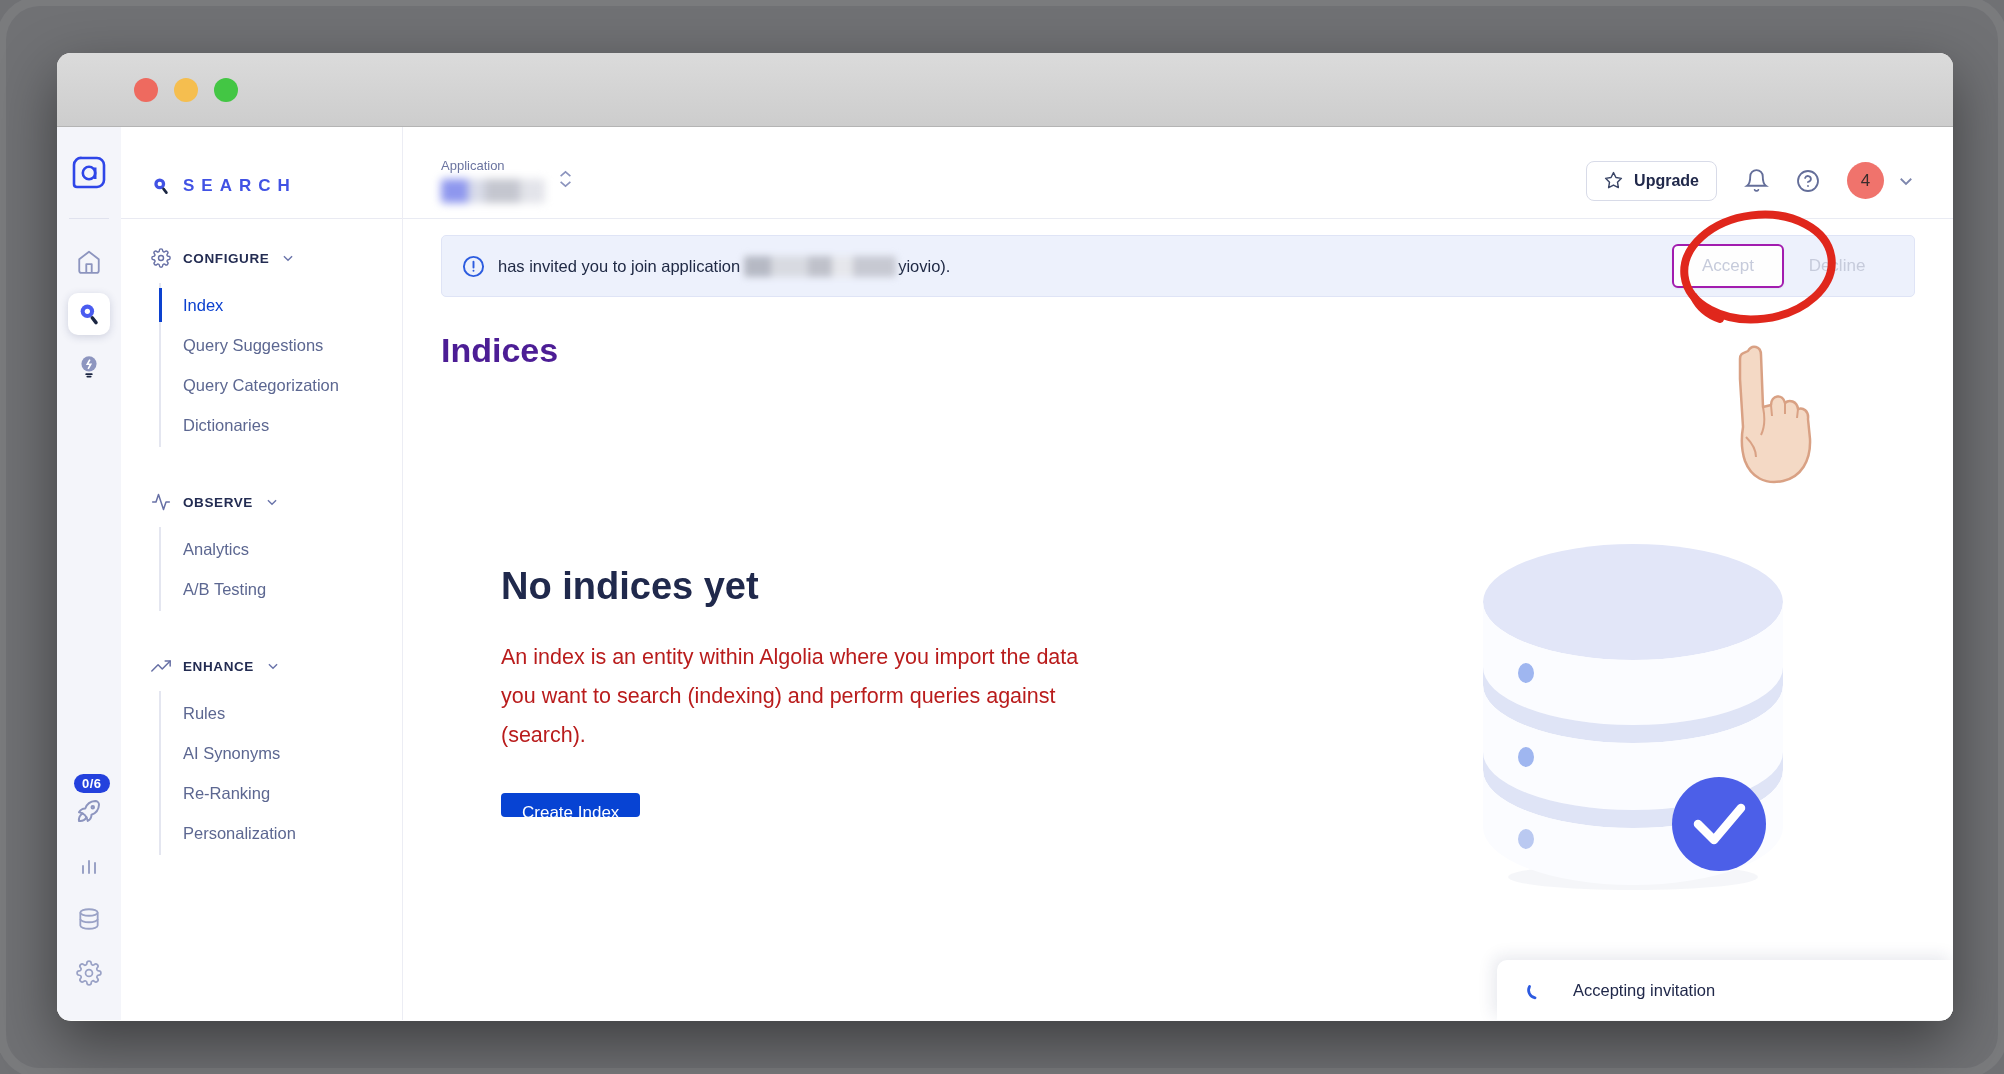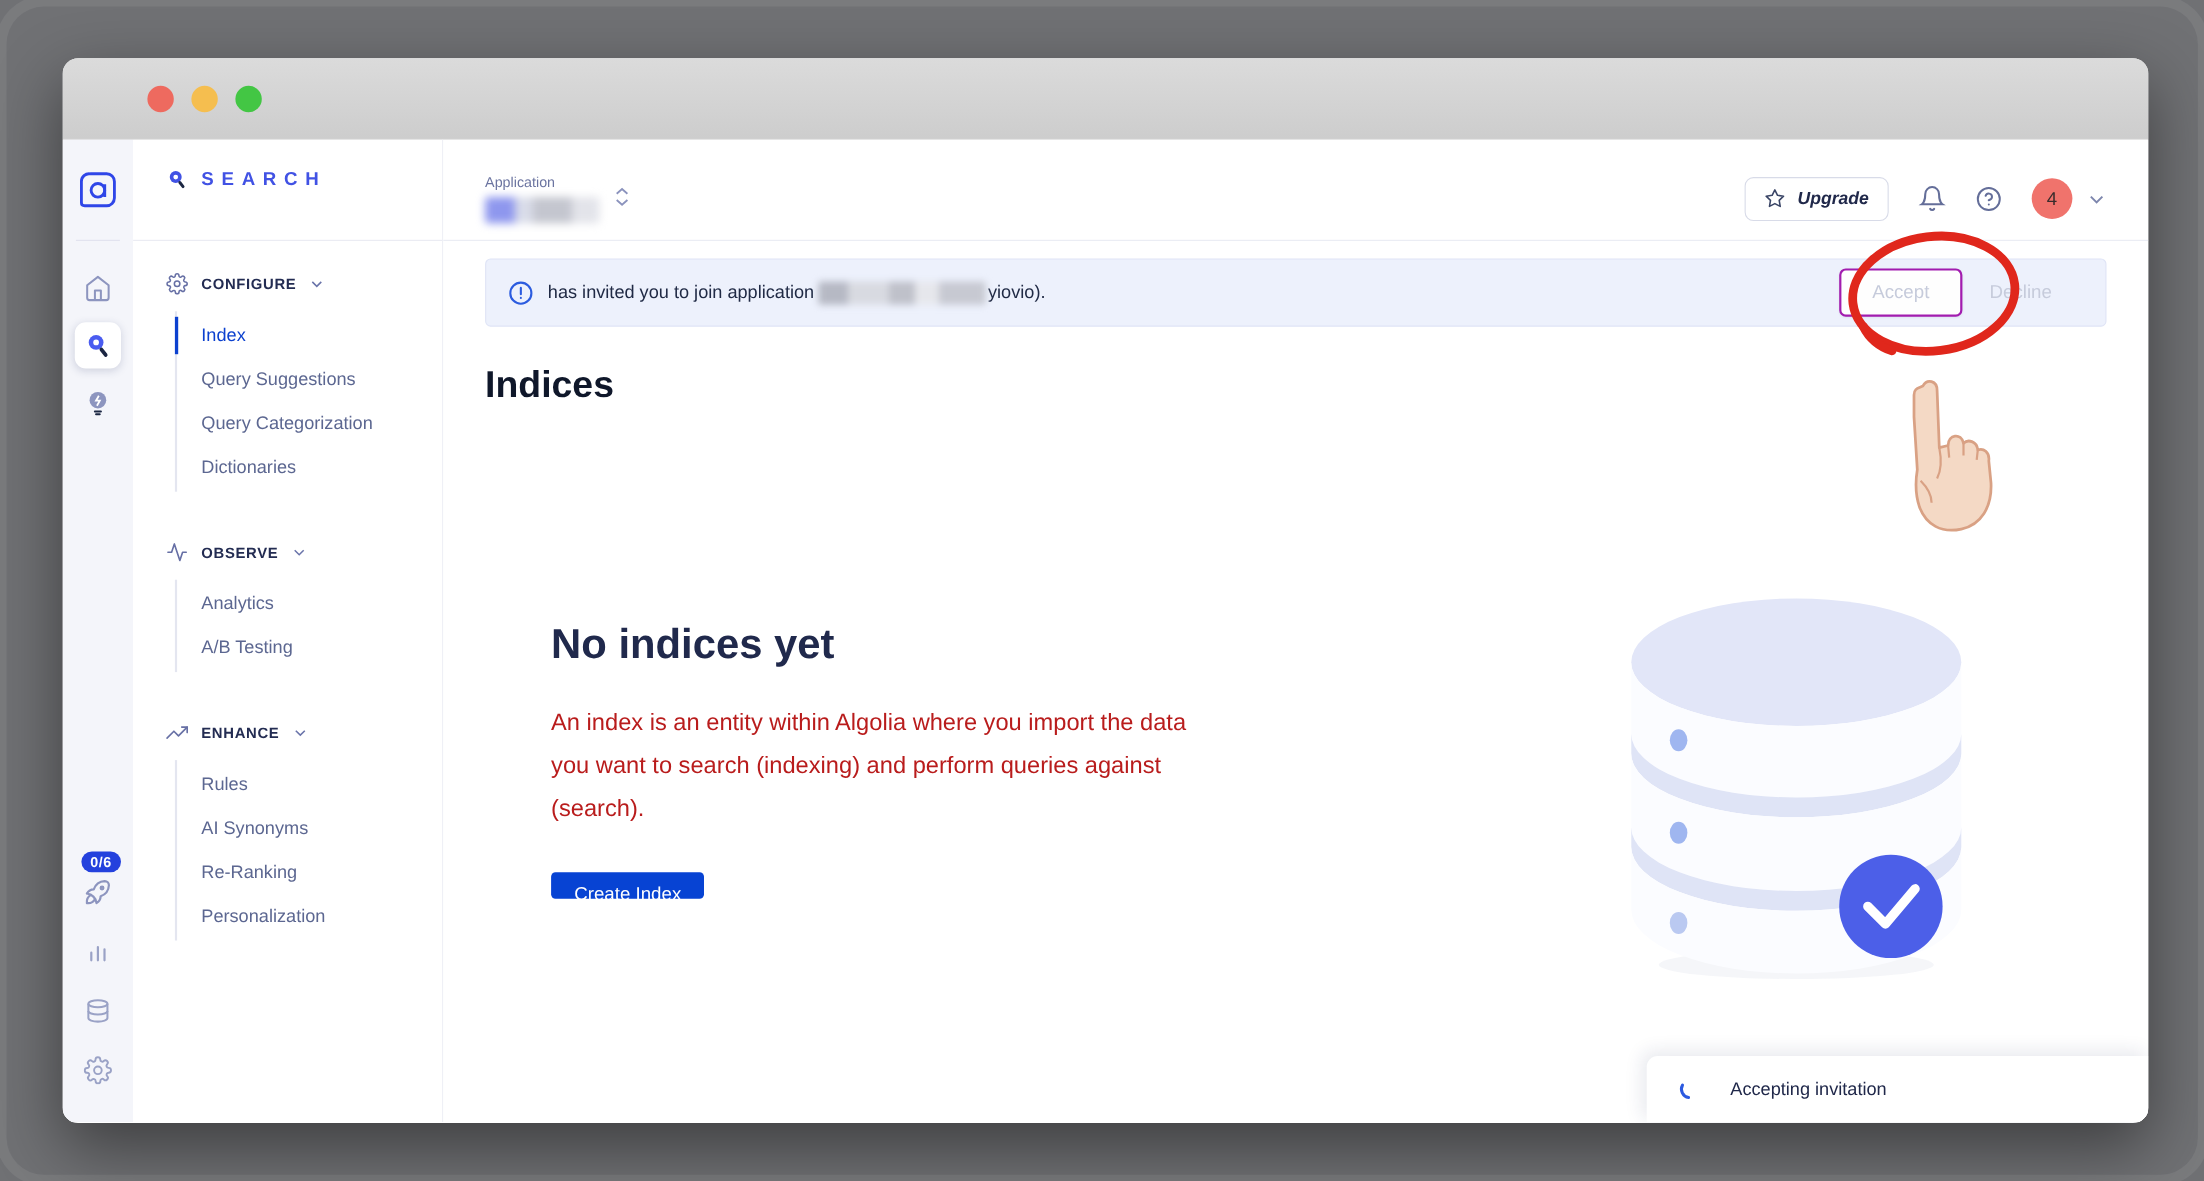--- a/index.html
+++ b/index.html
@@ -28,21 +28,21 @@
   .rail-icon { width:42px; height:42px; display:flex; align-items:center; justify-content:center; border-radius:10px; }
   .rail-top { display:flex; flex-direction:column; align-items:center; gap:10px; margin-top:22px; }
   .rail-icon.active { background:#ffffff; box-shadow:0 2px 8px rgba(40,50,100,0.18); }
   .rail-bottom { margin-top:auto; display:flex; flex-direction:column; align-items:center; gap:12px; padding-bottom:26px; }
   .rocket-wrap { position:relative; }
   .badge { position:absolute; top:-16px; left:6px; background:#2441dd; color:#fff; font-size:13px; font-weight:bold;
            padding:2px 8px; border-radius:11px; letter-spacing:0.5px; }
 
   
   .sidenav { width:282px; flex:none; border-right:1px solid #ecedf4; background:#fff; }
-  .brand { padding:26px 0 0 30px; height:92px; border-bottom:1px solid #e9eaf2; display:flex; align-items:flex-start; }
+  .brand { padding:26px 0 0 30px; height:92px; border-bottom:1px solid #e9eaf2; display:flex; align-items:center; }
   .brand-inner { display:flex; align-items:center; gap:12px; }
   .brand-text { color:#4152e4; font-size:17px; font-weight:bold; letter-spacing:7px; }
   .side-section { margin-top:28px; }
   .side-section + .side-section { margin-top:44px; }
   .sec-head { display:flex; align-items:center; gap:12px; padding-left:30px; height:22px; }
   .sec-label { font-size:13.5px; font-weight:bold; color:#232c52; letter-spacing:0.6px; }
   .sec-items { margin:14px 0 0 38px; border-left:2px solid #e4e6f0; padding:2px 0; }
   .nav-item { position:relative; height:40px; display:flex; align-items:center; padding-left:22px;
               font-size:16.5px; color:#5c6791; cursor:pointer; }
   .nav-item.active { color:#0c41cf; }
@@ -53,38 +53,38 @@
   .main-header { height:92px; border-bottom:1px solid #e9ebf3; padding:16px 38px 0; display:flex; justify-content:space-between; }
   .app-select { display:flex; align-items:center; gap:14px; }
   .app-col { display:flex; flex-direction:column; gap:6px; }
   .app-label { font-size:13px; color:#6b74a0; }
   .app-blur { width:104px; height:24px; border-radius:3px;
               background:linear-gradient(90deg,#8e97ee 0 26%,#d9dce9 26% 42%,#c4c6cf 42% 76%,#e3e4ea 76%);
               filter:blur(4px); }
   .stepper { display:flex; flex-direction:column; gap:2px; margin-bottom:4px; }
   .hdr-actions { display:flex; align-items:center; gap:27px; }
   .upgrade-btn { display:flex; align-items:center; gap:11px; height:40px; padding:0 17px; background:#fff;
-                 border:1px solid #d8dbe8; border-radius:8px; font-size:16px; font-weight:bold; color:#20284a; cursor:pointer;font-style:italic; }
+                 border:1px solid #d8dbe8; border-radius:8px; font-size:16px; font-weight:bold; color:#20284a; cursor:pointer; }
   .avatar-group { display:flex; align-items:center; gap:13px; }
   .avatar { width:37px; height:37px; border-radius:50%; background:#f0736c; color:#3a2c2c;
             display:flex; align-items:center; justify-content:center; font-size:17px; }
 
   
   .banner { margin:16px 38px 0; height:62px; background:#edf1fc; border:1px solid #dfe4f6; border-radius:5px;
             display:flex; align-items:center; padding:0 24px 0 20px; }
   .banner-text { margin-left:13px; font-size:16.5px; color:#202a45; display:flex; align-items:center; }
   .banner-blur { display:inline-block; width:152px; height:21px; margin:0 2px 0 4px; border-radius:2px;
                  background:linear-gradient(90deg,#b6b9c4 0 18%,#d8dae1 18% 42%,#bfc1ca 42% 58%,#e6e7ec 58% 72%,#c7c9d2 72%);
                  filter:blur(3.5px); }
   .banner-spacer { flex:1; }
   .accept-btn { width:112px; height:44px; background:#fefefe; border:2px solid #a21caf; border-radius:6px;
                 box-shadow:0 1px 2px rgba(27,39,81,0.06); color:#c6cbdb; font-size:17px; cursor:pointer; }
   .decline-btn { width:106px; height:44px; background:transparent; border:none; color:#c6cbdb; font-size:17px; cursor:pointer; }
 
-  .page-title { margin:34px 38px 0; font-size:34px; font-weight:600; color:#0f172a; }
+  .page-title { margin:34px 38px 0; font-size:34px; font-weight:600; color:#4c1d95; }
 
   .empty { position:absolute; left:98px; top:438px; width:580px; }
   .empty h2 { font-size:38px; font-weight:600; color:#20294c; }
   .empty p { margin-top:30px; font-size:21.5px; line-height:39px; color:#b91c1c; }
   .create-btn { margin-top:38px; background:#0743d3; color:#fff; border:none; border-radius:4px;
                 font-size:17px; padding:10px 21px; height:24px; cursor:pointer; }
 
   .illus { position:absolute; left:1075px; top:400px; width:310px; height:372px; }
   .annotation { position:absolute; left:1247px; top:78px; width:240px; height:400px; pointer-events:none; }
 

